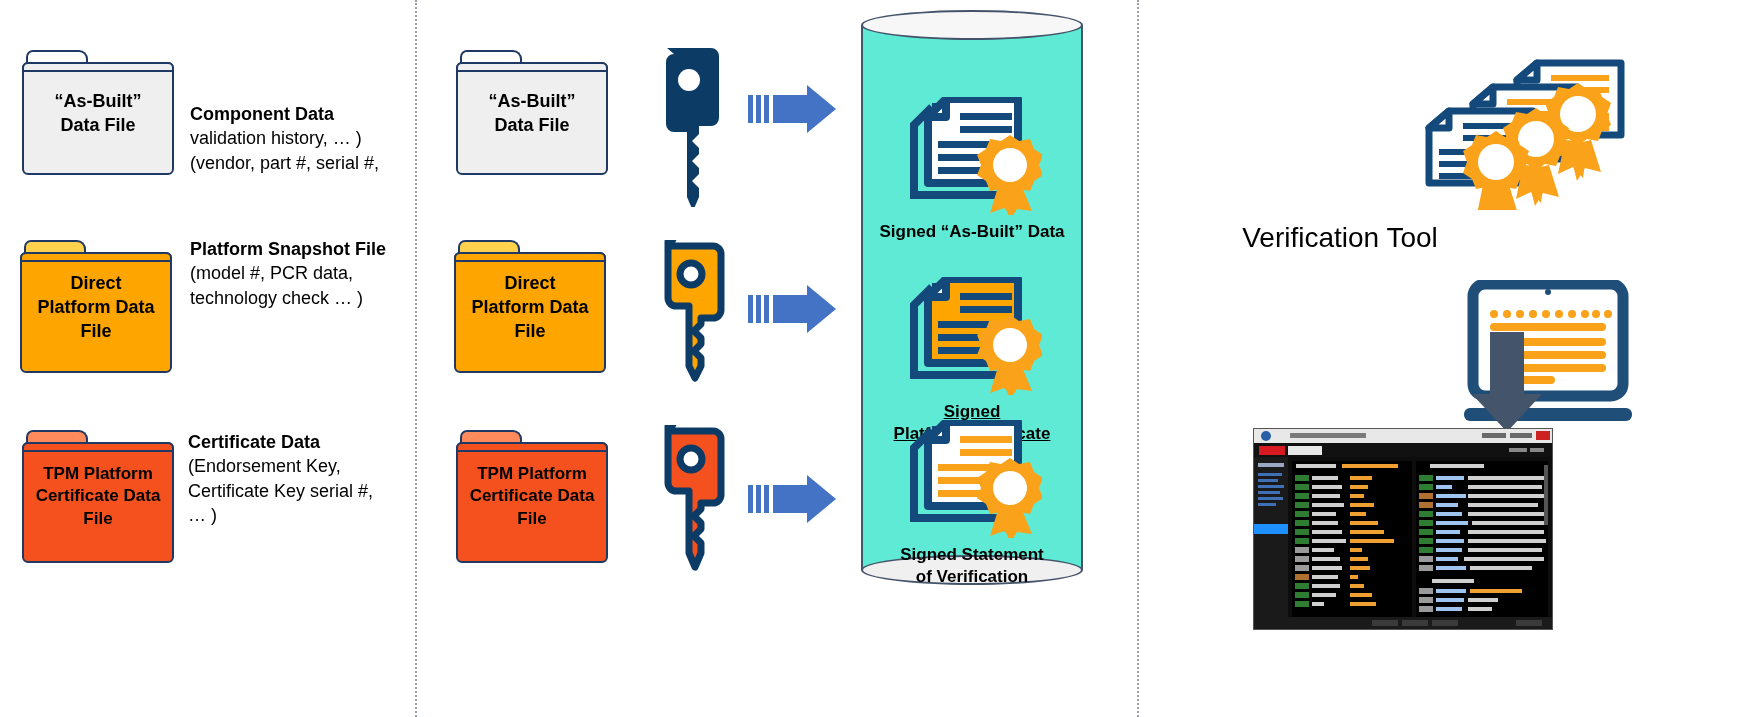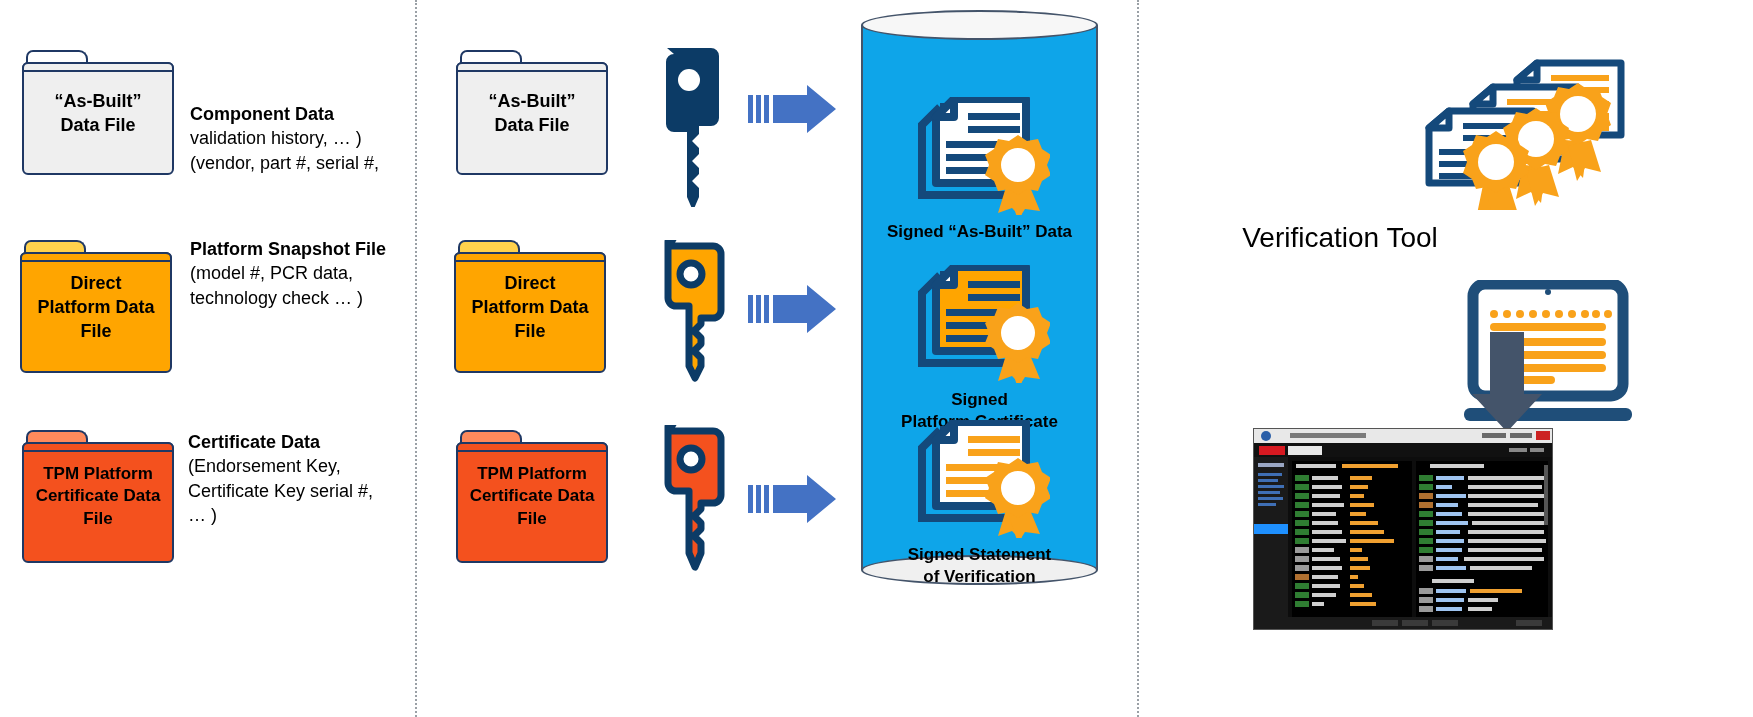--- a/index.html
+++ b/index.html
@@ -45,22 +45,22 @@
 
   
   .key{position:absolute;}
 
   
   .arrow{position:absolute;}
 
   
   .cylinder{
     position:absolute;
-    background:#0ea5e9;
-    border-left:2px solid #44546a;border-right:2px solid #44546a;padding-left:15px;
+    background:#5eead4;
+    border-left:2px solid #44546a;border-right:2px solid #44546a;
   }
   .cyl-top{
     position:absolute;left:-2px;right:-2px;top:-15px;height:30px;
     background:#f7f7f7;border:2px solid #44546a;border-radius:50%;
     box-sizing:border-box;
   }
   .cyl-bottom{
     position:absolute;left:-2px;right:-2px;bottom:-15px;height:30px;
     background:#f0f0f0;border:2px solid #44546a;border-radius:50%;
     box-sizing:border-box;
@@ -235,21 +235,21 @@
         <path d="M96 90 l-8 26 l14 -5 l9 9 l6 -27 z" fill="#f9a21a"></path>
         <path d="M120 90 l10 24 l-15 -2 l-7 11 l-9 -26 z" fill="#f9a21a"></path>
         <path d="M108 38 l9 6 l11 -2 l4 10 l9 6 l-4 10 l4 10 l-9 6 l-4 10 l-11 -2 l-9 6 l-9 -6 l-11 2 l-4 -10 l-9 -6 l4 -10 l-4 -10 l9 -6 l4 -10 l11 2 z" fill="#f9a21a"></path>
         <circle cx="108" cy="68" r="17" fill="#ffffff"></circle>
       </svg>
       <div class="cert-label">
         <span>Signed “As-Built” Data</span>
       </div>
     </div>
 
-    <div class="cert-block" style="top:240px;">
+    <div class="cert-block" style="top:252px;text-decoration:underline;">
       <svg viewBox="0 0 140 118" width="140" height="118">
         <path d="M30 10 h72 v16 M30 10 l-18 18 v70 h90 v-28" fill="none" stroke="#14497b" stroke-width="8"></path>
         <path d="M44 2 h72 v84 h-90 v-66 z" fill="#ffa500" stroke="#14497b" stroke-width="8" stroke-linejoin="round"></path>
         <path d="M44 2 l-18 18 h18 z" fill="#ffffff" stroke="#14497b" stroke-width="8" stroke-linejoin="round"></path>
         <rect x="58" y="16" width="52" height="7" fill="#14497b"></rect>
         <rect x="58" y="29" width="52" height="7" fill="#14497b"></rect>
         <rect x="36" y="44" width="74" height="7" fill="#14497b"></rect>
         <rect x="36" y="57" width="74" height="7" fill="#14497b"></rect>
         <rect x="36" y="70" width="74" height="7" fill="#14497b"></rect>
         <path d="M96 90 l-8 26 l14 -5 l9 9 l6 -27 z" fill="#f9a21a"></path>

